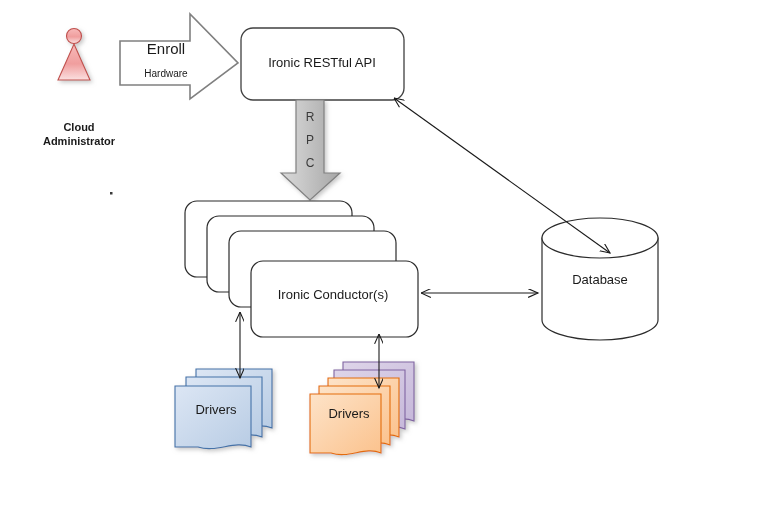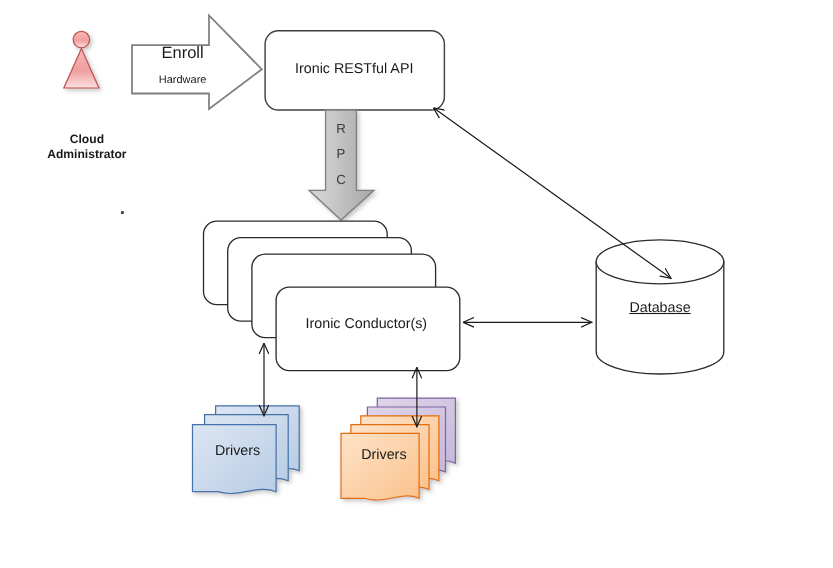--- a/index.html
+++ b/index.html
@@ -50,21 +50,21 @@
     margin-top: 34px;
   }
 
   
   #enroll-line1 { left: 166px; top: 48px; font-size: 15px; }
   #enroll-line2 { left: 166px; top: 73px; font-size: 10px; }
 
   
   #api-label { left: 322px; top: 62px; font-size: 13px; }
   #conductor-label { left: 333px; top: 294px; font-size: 13px; }
-  #db-label { left: 600px; top: 279px; font-size: 13px; text-decoration: underline; }
+  #db-label { left: 600px; top: 279px; font-size: 13px; }
 
   
   .rpc-letter {
     position: absolute;
     left: 310px;
     font-size: 12px;
     color: #3b3b3b;
     text-align: center;
     transform: translate(-50%, -50%);
     font-family: "Liberation Sans", sans-serif;

